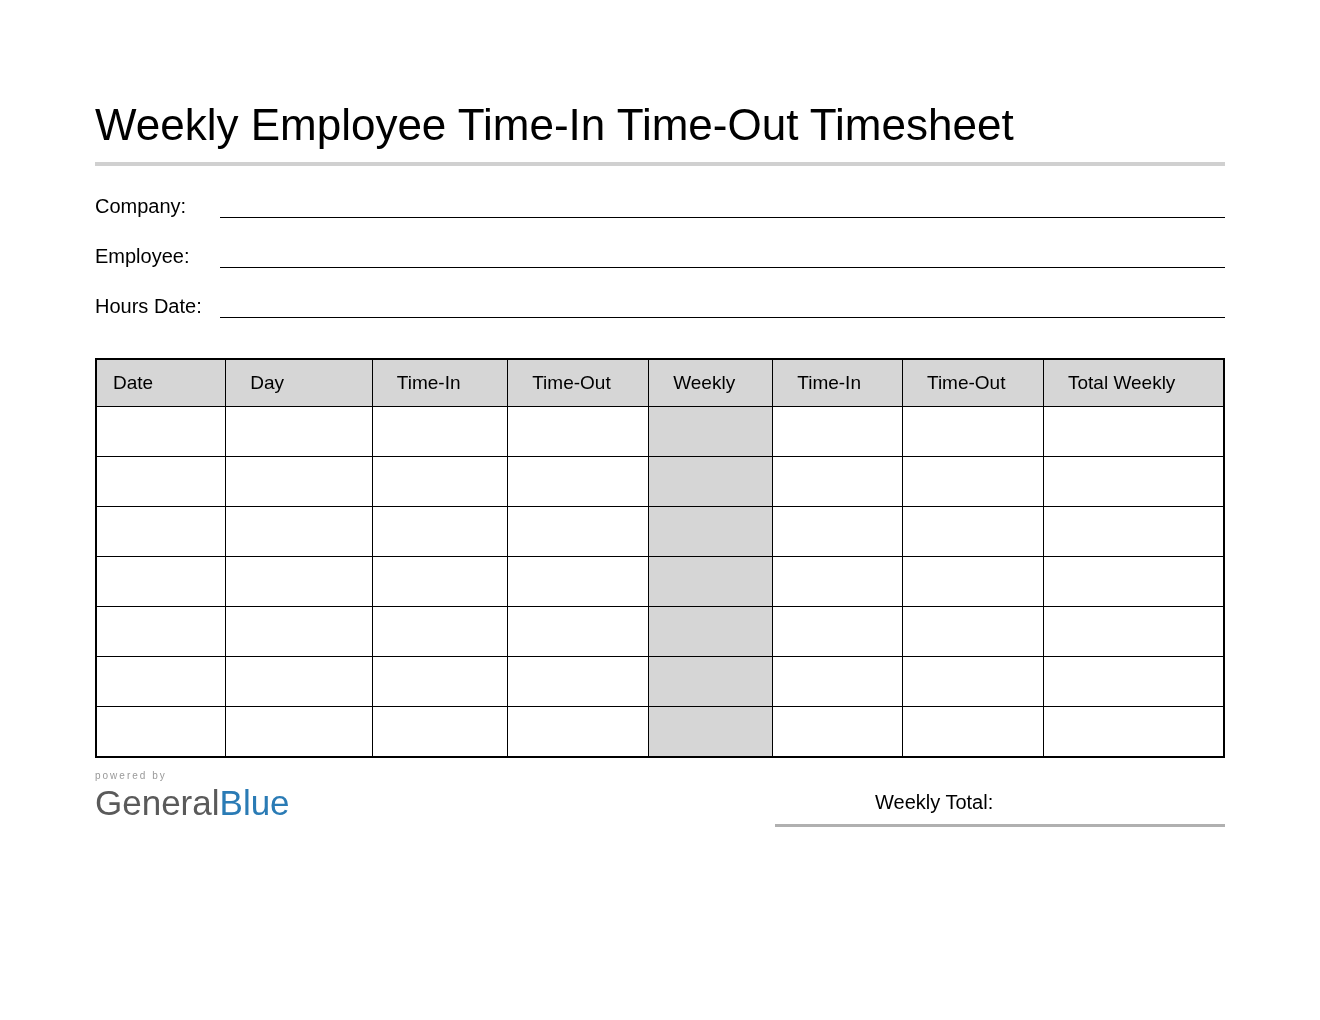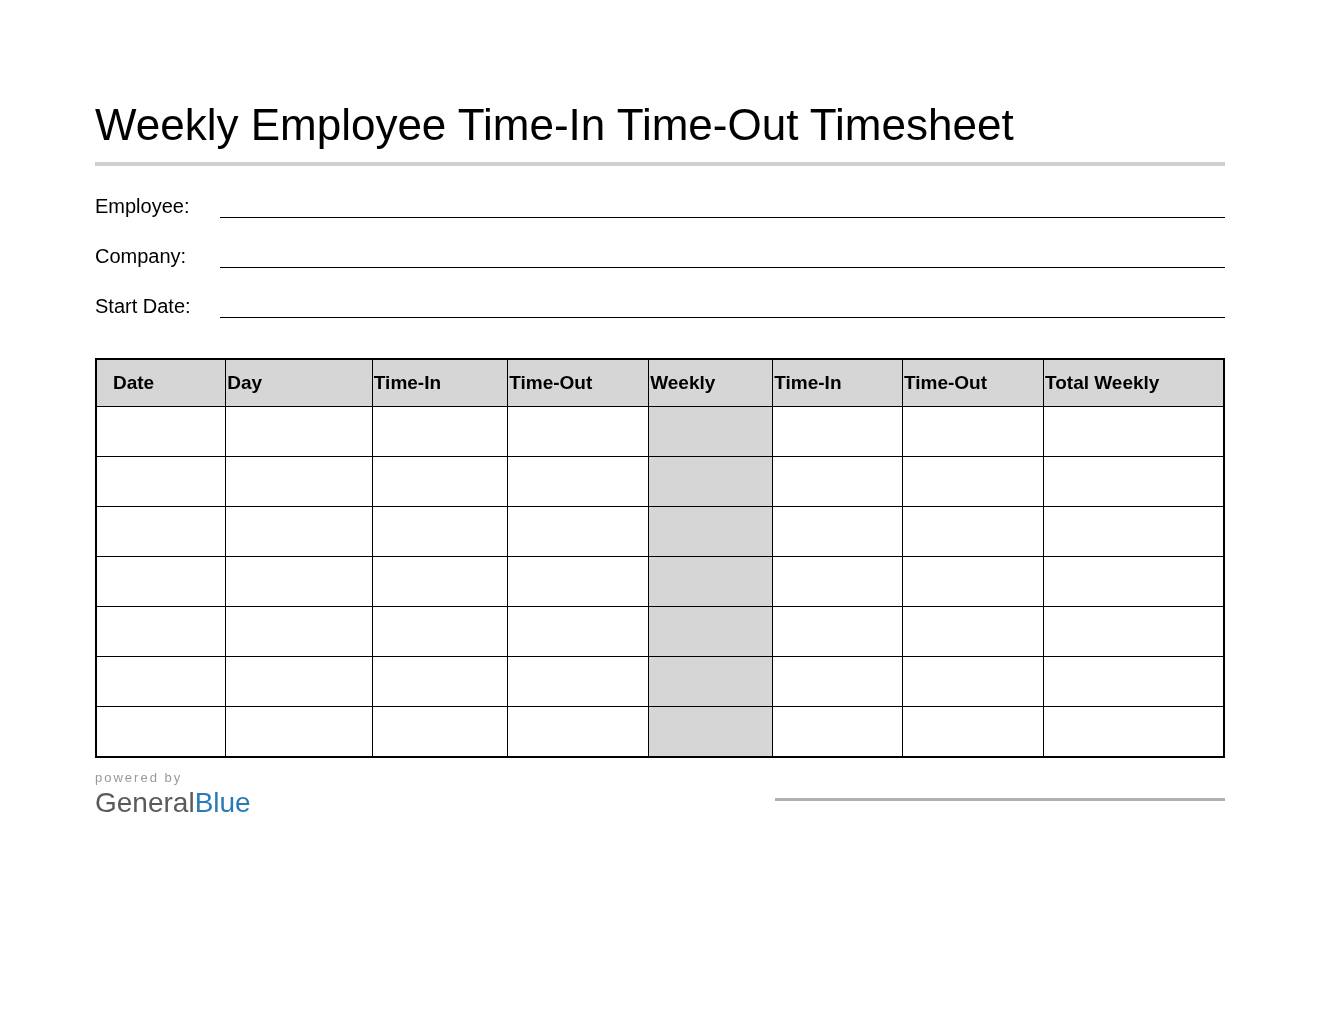--- a/index.html
+++ b/index.html
@@ -44,23 +44,23 @@
       height: 24px;
     }
     table.timesheet {
       width: 100%;
       border-collapse: collapse;
       border: 2px solid #000;
     }
     table.timesheet th {
       background: #d6d6d6;
       border: 1.5px solid #000;
-      padding: 12px 1px;
+      padding: 12px 24px;
       text-align: left;
-      font-weight: bold;
+      font-weight: normal;
       font-size: 19px;
     }
     table.timesheet th:first-child {
       padding-left: 16px;
     }
     table.timesheet td {
       border: 1.5px solid #000;
       height: 50px;
       padding: 6px;
       font-size: 17px;
@@ -80,27 +80,27 @@
     .footer-area {
       margin-top: 12px;
       display: flex;
       justify-content: space-between;
       align-items: flex-start;
     }
     .logo-block {
       padding-top: 0;
     }
     .powered-by {
-      font-size: 13px;
+      font-size: 10px;
       color: #999;
       letter-spacing: 2px;
       margin-bottom: 2px;
     }
     .logo-text {
-      font-size: 28px;
+      font-size: 35px;
       font-weight: 500;
     }
     .logo-general { color: #5a5a5a; }
     .logo-blue { color: #2a7bb5; }
     .weekly-total-block {
       text-align: left;
       padding-top: 18px;
       width: 450px;
     }
     .weekly-total-row {
@@ -125,29 +125,29 @@
     }
   </style>
 </head>
 <body>
 
 <h1 class="title">Weekly Employee Time-In Time-Out Timesheet</h1>
 <div class="title-underline"></div>
 
 <div class="info-section">
   <div class="info-row">
+    <div class="info-label">Company:</div>
+    <div class="info-line"></div>
+  </div>
+  <div class="info-row">
     <div class="info-label">Employee:</div>
     <div class="info-line"></div>
   </div>
   <div class="info-row">
-    <div class="info-label">Company:</div>
-    <div class="info-line"></div>
-  </div>
-  <div class="info-row">
-    <div class="info-label">Start Date:</div>
+    <div class="info-label">Hours Date:</div>
     <div class="info-line"></div>
   </div>
 </div>
 
 <table class="timesheet">
   <thead>
     <tr>
       <th class="col-date">Date</th>
       <th class="col-day">Day</th>
       <th class="col-timein th-center">Time-In</th>
@@ -233,15 +233,19 @@
 </table>
 
 <div class="footer-area">
   <div class="logo-block">
     <div class="powered-by">powered by</div>
     <div class="logo-text">
       <span class="logo-general">General</span><span class="logo-blue">Blue</span>
     </div>
   </div>
   <div class="weekly-total-block">
+    <div class="weekly-total-row">
+      <div class="weekly-total-label">Weekly Total:</div>
+      <div class="weekly-total-line"></div>
+    </div>
     <div class="weekly-total-underline"></div>
   </div>
 </div>
 
 </body></html>

